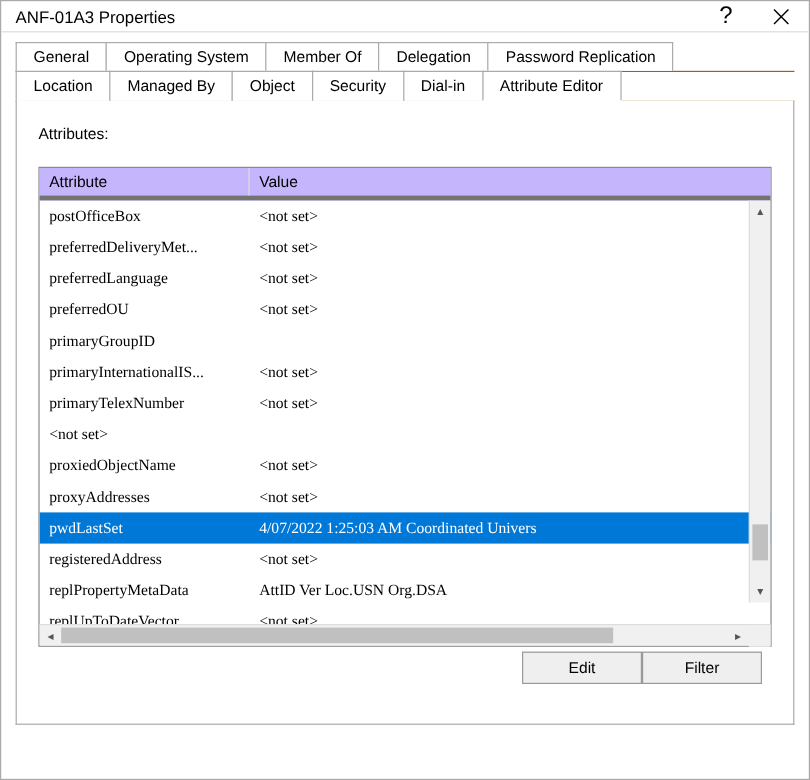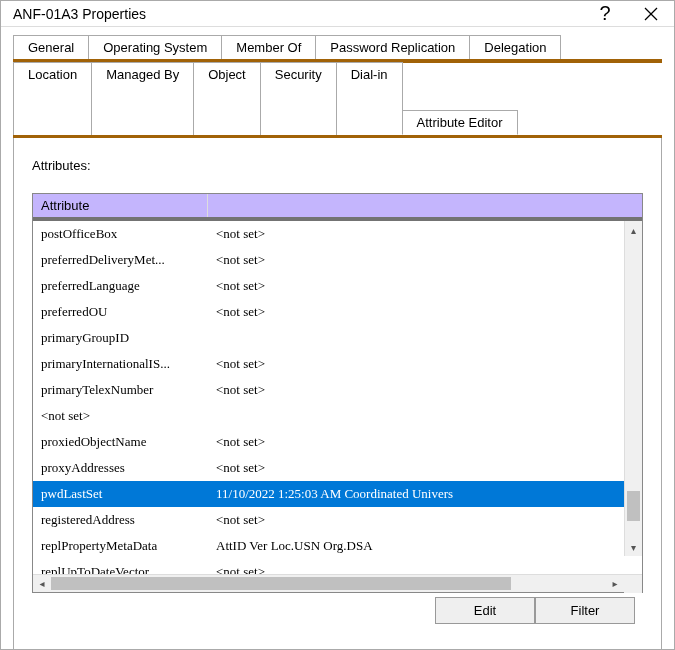--- a/index.html
+++ b/index.html
@@ -28,41 +28,40 @@
       justify-content: center;
       font-size: 18px;
       font-family: Arial, sans-serif;
       cursor: default;
     }
     .help-btn { font-size: 20px; }
     .close-btn svg { width: 14px; height: 14px; }
     .content { padding: 8px 12px 12px 12px; }
     .tabrow {
       display: flex;
-      border-bottom: 4px solid #a16207;
+      border-bottom: 1px solid #a16207;
       margin-bottom: -1px;
       text-align: center;
     }
     .tabrow.second { margin-top: -1px; }
     .tab {
       padding: 4px 14px;
       border: 1px solid #aaa;
       border-bottom: none;
       background: #fff;
       margin-right: -1px;
       cursor: default;
       font-size: 13px;
       white-space: nowrap;
     }
     .tab.active {
       border-bottom: 1px solid #fff;
       position: relative;
       z-index: 2;
       background: #fff;
-      margin-top: 48px;
     }
     .tabcontent {
       border: 1px solid #aaa;
       border-top: none;
       padding: 20px 18px 18px 18px;
       background: #fff;
       min-height: 520px;
     }
     .section-label { margin-bottom: 20px; font-size: 13px; }
     .listbox {
@@ -169,38 +168,39 @@
         <line x1="13" y1="1" x2="1" y2="13" stroke="#000" stroke-width="1.2"></line>
       </svg>
   </div>
 </div>
 
 <div class="content">
   <div class="tabrow">
     <div class="tab">General</div>
     <div class="tab">Operating System</div>
     <div class="tab">Member Of</div>
+    <div class="tab">Delegation</div>
     <div class="tab">Password Replication</div>
-    <div class="tab">Delegation</div>
   </div>
   <div class="tabrow second">
     <div class="tab">Location</div>
     <div class="tab">Managed By</div>
     <div class="tab">Object</div>
     <div class="tab">Security</div>
     <div class="tab">Dial-in</div>
     <div class="tab active">Attribute Editor</div>
   </div>
 
   <div class="tabcontent">
     <div class="section-label">Attributes:</div>
 
     <div class="listbox">
       <div class="list-header">
         <div class="col-attr">Attribute</div>
+        <div class="col-val">Value</div>
       </div>
       <div class="list-body" id="list-body">
         <div class="row">
             <div class="col-attr">postOfficeBox</div>
             <div class="col-val">&lt;not set&gt;</div>
           </div>
           <div class="row">
             <div class="col-attr">preferredDeliveryMet...</div>
             <div class="col-val">&lt;not set&gt;</div>
           </div>
@@ -229,21 +229,21 @@
           <div class="row">
             <div class="col-attr">proxiedObjectName</div>
             <div class="col-val">&lt;not set&gt;</div>
           </div>
           <div class="row">
             <div class="col-attr">proxyAddresses</div>
             <div class="col-val">&lt;not set&gt;</div>
           </div>
           <div class="row selected">
             <div class="col-attr">pwdLastSet</div>
-            <div class="col-val">11/10/2022 1:25:03 AM Coordinated Univers</div>
+            <div class="col-val">4/07/2022 1:25:03 AM Coordinated Univers</div>
           </div>
           <div class="row">
             <div class="col-attr">registeredAddress</div>
             <div class="col-val">&lt;not set&gt;</div>
           </div>
           <div class="row">
             <div class="col-attr">replPropertyMetaData</div>
             <div class="col-val"> AttID  Ver      Loc.USN                 Org.DSA</div>
           </div>
           <div class="row">

